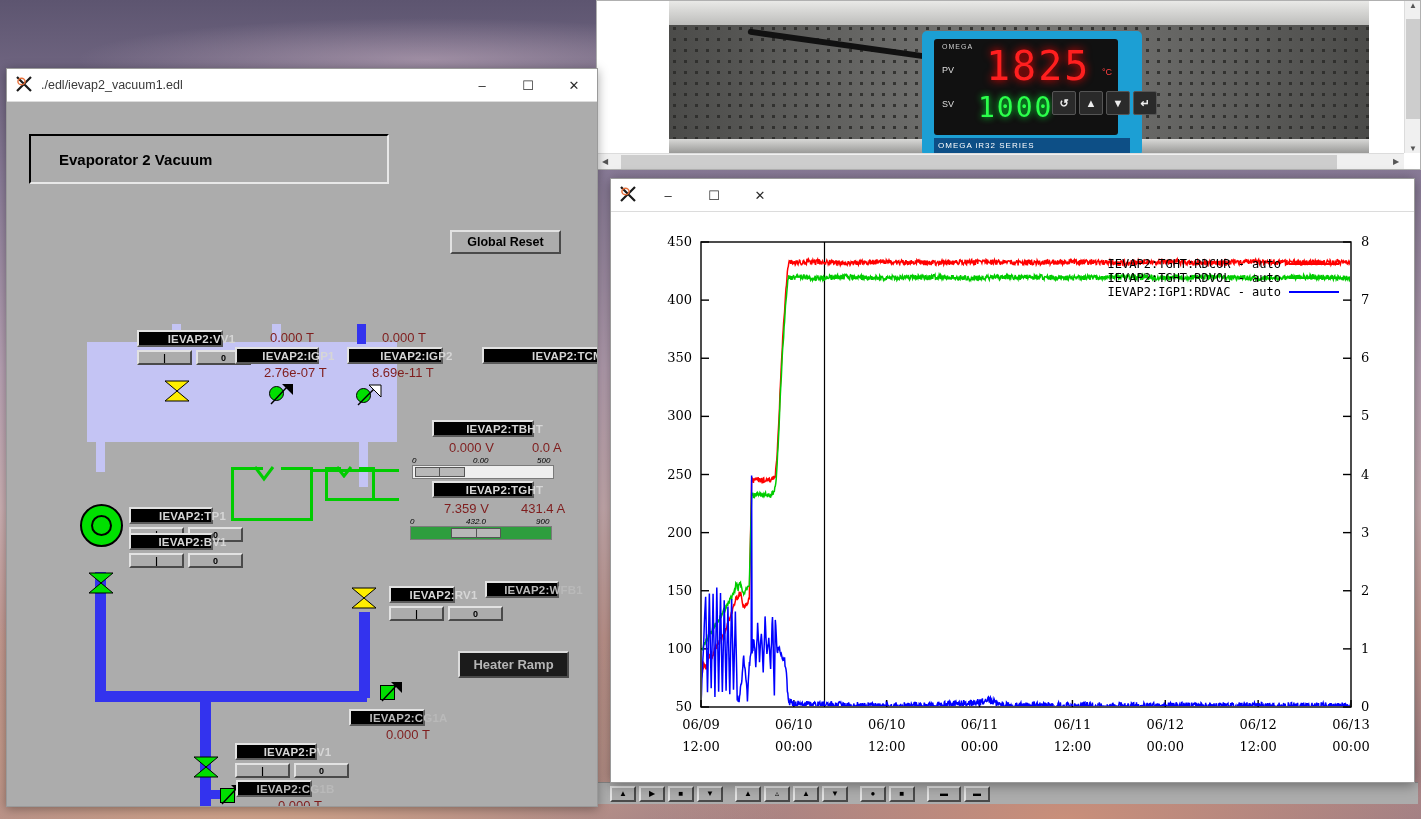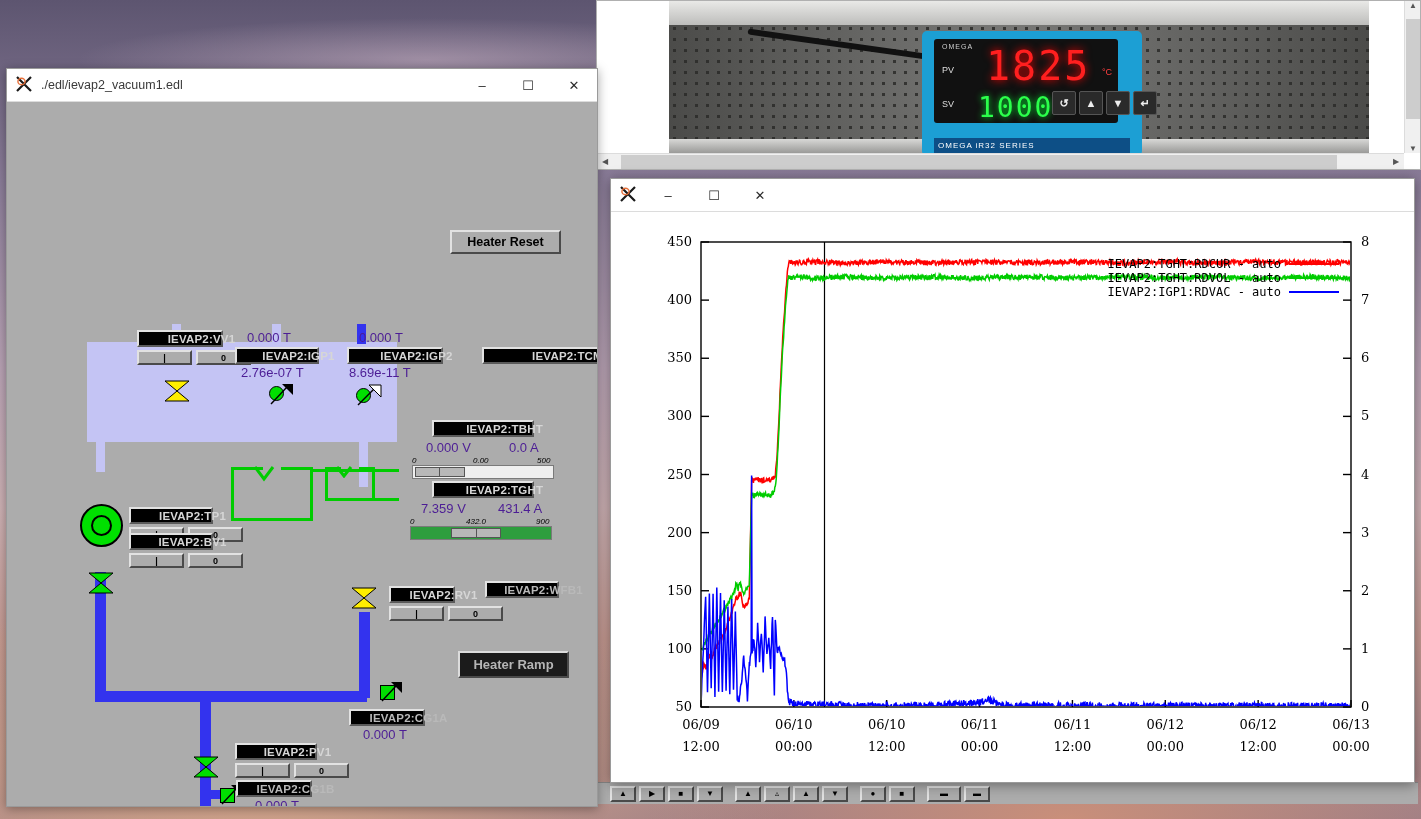--- a/index.html
+++ b/index.html
@@ -83,21 +83,21 @@
 
   
   .tgl{ position:absolute; display:flex; gap:4px; }
   .tgl span{
     width:55px; height:15px; background:#acacac;
     border:2px solid #e2e2e2; border-right-color:#4a4a4a; border-bottom-color:#4a4a4a;
     font-size:9px; font-weight:bold; color:#000;
     display:flex; align-items:center; justify-content:center; cursor:pointer;
   }
 
-  .rd{ position:absolute; color:#4c1d95; font-size:13px; white-space:nowrap; }
+  .rd{ position:absolute; color:#7f1d1d; font-size:13px; white-space:nowrap;margin-left:23px; }
   .rds{ position:absolute; color:#000; font-size:8px; font-style:italic; }
 
   
   .chamber{ position:absolute; background:#c4c4f4; }
   .pipe{ position:absolute; background:#3333ee; }
   .pipeL{ position:absolute; background:#c4c4f4; }
   .heatwire{ position:absolute; border:3px solid #00cc00; }
 
   .vlv{ position:absolute; width:26px; height:22px; }
   .circpump{
@@ -143,21 +143,21 @@
     background:linear-gradient(180deg,#e9e9e7,#bdbdbb);
   }
   #photo .botbar{
     position:absolute; left:72px; bottom:0; width:700px; height:14px;
     background:linear-gradient(180deg,#d8d8d6,#9a9a98);
   }
   .ctrlbox{
     position:absolute; left:325px; top:30px; width:220px; height:125px;
     background:#1c9fd4; border-radius:5px; padding:6px;
   }
-  .ctrlface{ position:absolute; left:12px; top:8px; right:24px; height:84px; background:#111; border-radius:3px; }
+  .ctrlface{ position:absolute; left:12px; top:8px; right:24px; height:96px; background:#111; border-radius:3px; }
   .seg{ font-family:"DejaVu Sans Mono", monospace; font-weight:normal; letter-spacing:2px; }
   .pvval{ position:absolute; left:52px; top:4px; font-size:40px; color:#ff1f1f; text-shadow:0 0 8px #ff0000; }
   .svval{ position:absolute; left:44px; top:52px; font-size:28px; color:#2bff4b; text-shadow:0 0 7px #00ff33; }
   .pvlab{ position:absolute; left:8px; top:26px; font-size:9px; color:#ddd; }
   .svlab{ position:absolute; left:8px; top:60px; font-size:9px; color:#ddd; }
   .omegabrand{ position:absolute; left:8px; top:4px; font-size:7px; color:#cfcfcf; letter-spacing:1px;}
   .degc{ position:absolute; left:168px; top:28px; font-size:9px; color:#ff4040; }
   .keys{ position:absolute; left:118px; top:52px; display:flex; gap:3px; }
   .keys b{ width:24px; height:24px; background:#2a2a2a; border:1px solid #555; border-radius:2px;
            color:#eee; font-size:11px; display:flex; align-items:center; justify-content:center; }
@@ -278,21 +278,22 @@
     <div class="ttext">./edl/ievap2_vacuum1.edl</div>
     <div class="win-btns">
       <div>–</div>
       <div>☐</div>
       <div>✕</div>
     </div>
   </div>
 
   <div id="edl-body">
 
-    <div class="btn3d" id="globalreset">Heater Reset</div>
+    <div class="hdrbox">Evaporator 2 Vacuum</div>
+    <div class="btn3d" id="globalreset">Global Reset</div>
 
     <div class="chamber" style="left:80px; top:240px; width:310px; height:100px;"></div>
 
     <div class="pipeL" style="left:165px; top:222px; width:9px; height:20px;"></div>
     <div class="pipeL" style="left:265px; top:222px; width:9px; height:20px;"></div>
     <div class="pipe" style="left:350px; top:222px; width:9px; height:20px;"></div>
     <div class="pipeL" style="left:89px;  top:340px; width:9px; height:30px;"></div>
     <div class="pipeL" style="left:352px; top:340px; width:9px; height:45px;"></div>
 
     <div class="heatwire" style="left:224px; top:367px; width:82px; height:52px; border-top:none;"></div>

